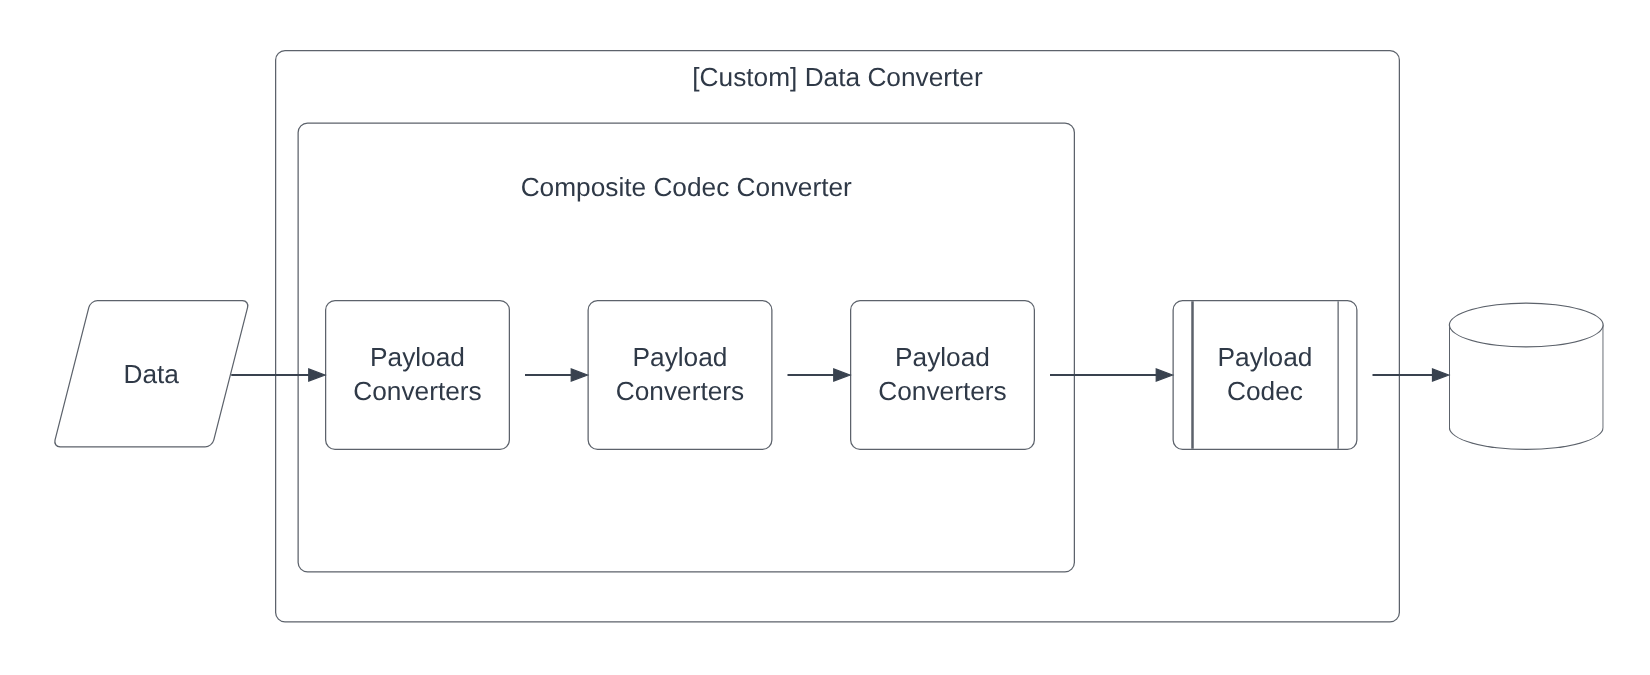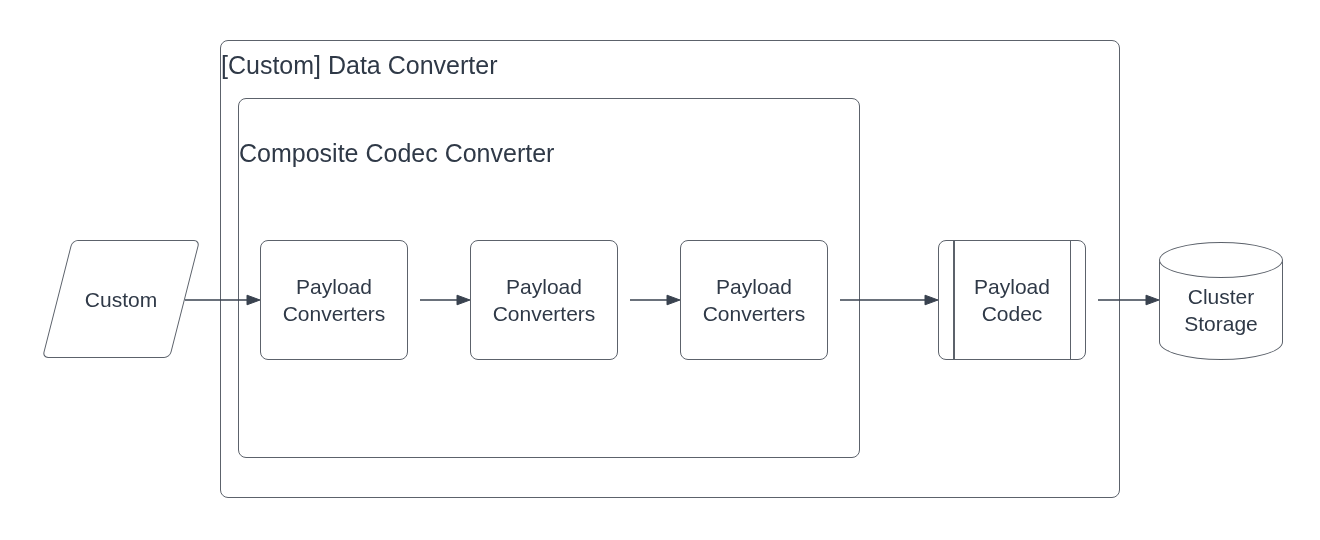--- a/index.html
+++ b/index.html
@@ -22,21 +22,22 @@
     position:absolute;
     border:1.5px solid var(--border);
     border-radius:8px;
     background:transparent;
     z-index:1;
   }
   .outer-container{left:220px;top:40px;width:900px;height:458px;}
   .inner-container{left:238px;top:98px;width:622px;height:360px;}
   .container-title{
     width:100%;
-    font-size:25px;
+    text-align:center;
+    font-size:21px;
     color:var(--ink);
   }
   .outer-container .container-title{padding-top:10px;}
   .inner-container .container-title{padding-top:40px;}
   
   .node-box{
     position:absolute;
     top:240px;width:148px;height:120px;
     border:1.5px solid var(--border);
     border-radius:8px;
@@ -118,21 +119,21 @@
   <div class="container-box outer-container">
     <div class="container-title">[Custom] Data Converter</div>
   </div>
 
   <div class="container-box inner-container">
     <div class="container-title">Composite Codec Converter</div>
   </div>
 
   <div class="para-shape"></div>
   <div class="para-label">
-    <div class="label">Custom</div>
+    <div class="label">Data</div>
   </div>
 
   <div class="node-box box-1">
     <div class="label">Payload
 Converters</div>
   </div>
   <div class="node-box box-2">
     <div class="label">Payload
 Converters</div>
   </div>
@@ -144,24 +145,20 @@
   <div class="node-box codec-box">
     <div class="codec-side left"></div>
     <div class="codec-side right"></div>
     <div class="label">Payload
 Codec</div>
   </div>
 
   <div class="cylinder">
     <div class="cyl-body"></div>
     <div class="cyl-top"></div>
-    <div class="cyl-label">
-      <div class="label">Cluster
-Storage</div>
-    </div>
   </div>
 
   <svg class="arrow-layer" viewBox="0 0 1320 540" xmlns="http://www.w3.org/2000/svg">
     <g>
       <line x1="185" y1="300" x2="249" y2="300"></line>
       <polygon points="260,300 247,295.2 247,304.8"></polygon>
     </g>
     <g>
       <line x1="420" y1="300" x2="459" y2="300"></line>
       <polygon points="470,300 457,295.2 457,304.8"></polygon>

